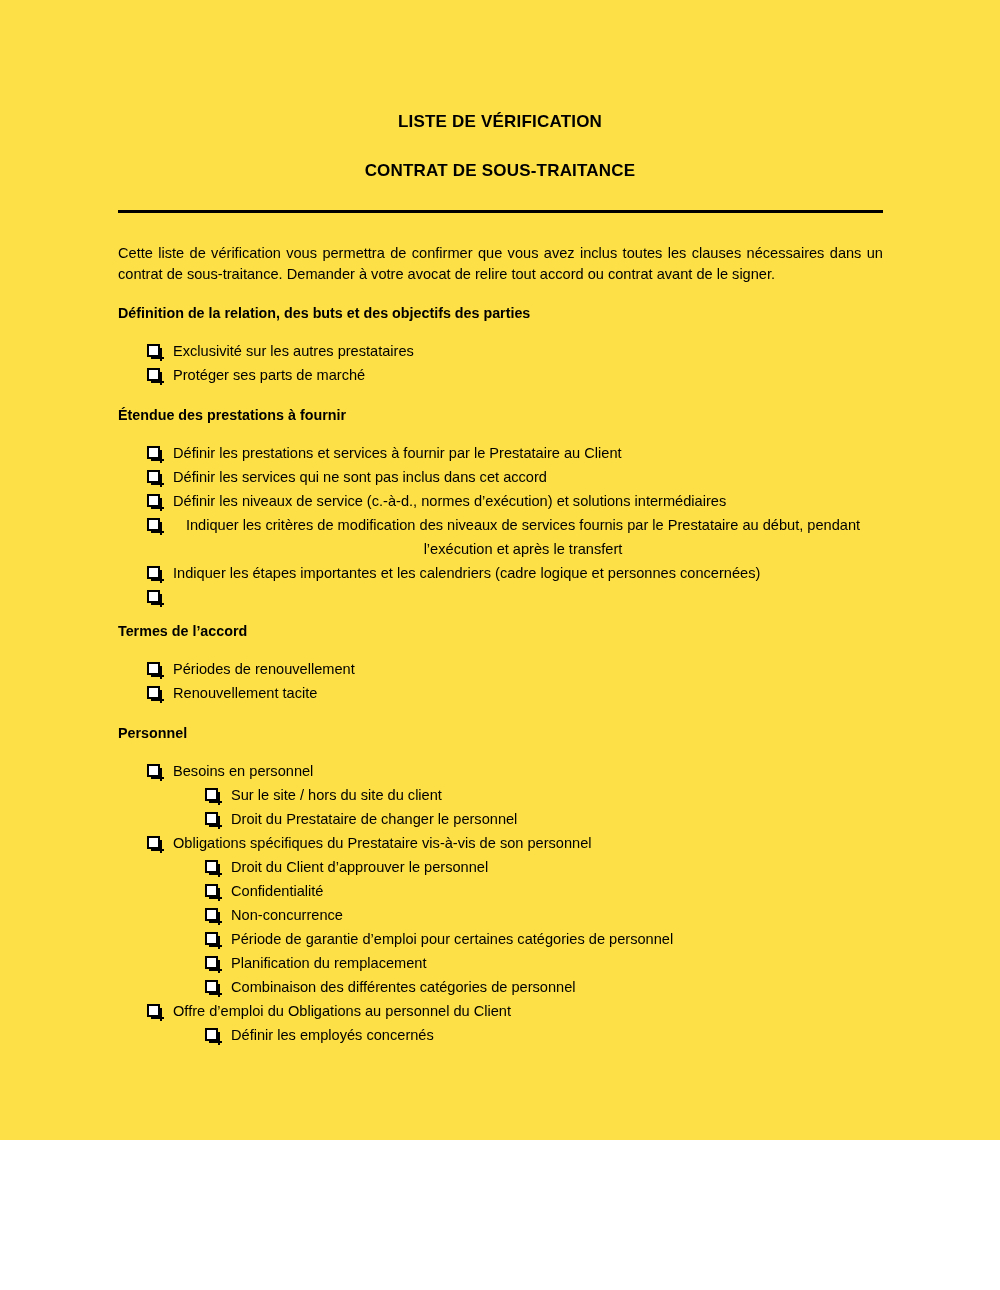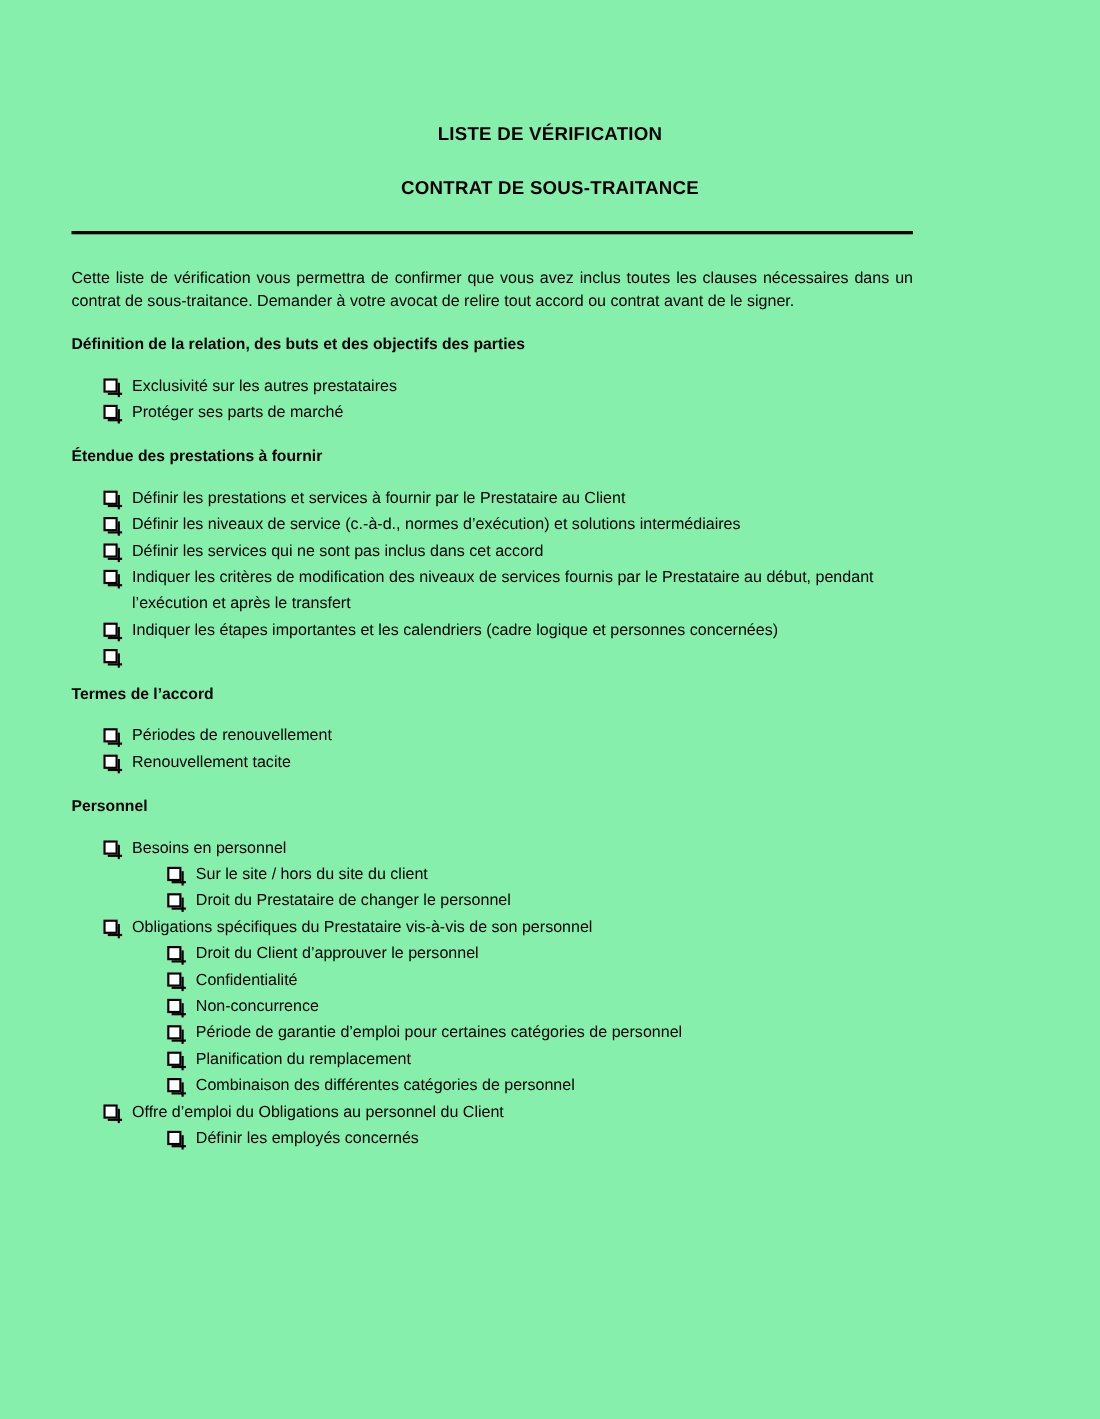--- a/index.html
+++ b/index.html
@@ -11,24 +11,24 @@
     width: 1000px;
     height: 1290px;
     font-family: "Liberation Sans", sans-serif;
     color: #000000;
     -webkit-font-smoothing: antialiased;
   }
 
   .page {
     position: relative;
     width: 1000px;
-    height: 1290px;
-    background: #86efac;
+    height: 1140px;
+    background: #fde047;
     box-sizing: border-box;
-    padding: 0 65px;
+    padding: 0 118px;
   }
 
   
   .title-block {
     padding-top: 112px;
   }
   .doc-title {
     text-align: center;
     font-size: 17px;
     font-weight: bold;
@@ -76,21 +76,21 @@
     font-size: 14.6px;
     line-height: 24px;
     margin: 0;
   }
   .item .label {
     display: block;
     max-width: 700px;
   }
 
   
-  .lvl1 { padding-left: 29px; }
+  .lvl1 { padding-left: 29px; text-align: center; }
   .lvl2 { padding-left: 87px; }
 
   
   .checkbox {
     position: relative;
     flex: 0 0 auto;
     width: 13px;
     height: 13px;
     margin-top: 5px;
     margin-right: 13px;
@@ -147,28 +147,28 @@
       </div>
       <div class="section">
         <h2 class="section-heading">Étendue des prestations à fournir</h2>
         <div class="items">
           <div class="item lvl1">
             <span class="checkbox"></span>
             <span class="label">Définir les prestations et services à fournir par le Prestataire au Client</span>
           </div>
           <div class="item lvl1">
             <span class="checkbox"></span>
+            <span class="label">Définir les services qui ne sont pas inclus dans cet accord</span>
+          </div>
+          <div class="item lvl1">
+            <span class="checkbox"></span>
             <span class="label">Définir les niveaux de service (c.-à-d., normes d’exécution) et solutions intermédiaires</span>
           </div>
           <div class="item lvl1">
             <span class="checkbox"></span>
-            <span class="label">Définir les services qui ne sont pas inclus dans cet accord</span>
-          </div>
-          <div class="item lvl1">
-            <span class="checkbox"></span>
             <span class="label">Indiquer les critères de modification des niveaux de services fournis par le Prestataire au début, pendant l’exécution et après le transfert</span>
           </div>
           <div class="item lvl1">
             <span class="checkbox"></span>
             <span class="label">Indiquer les étapes importantes et les calendriers (cadre logique et personnes concernées)</span>
           </div>
           <div class="item lvl1">
             <span class="checkbox"></span>
           </div>
         </div>

